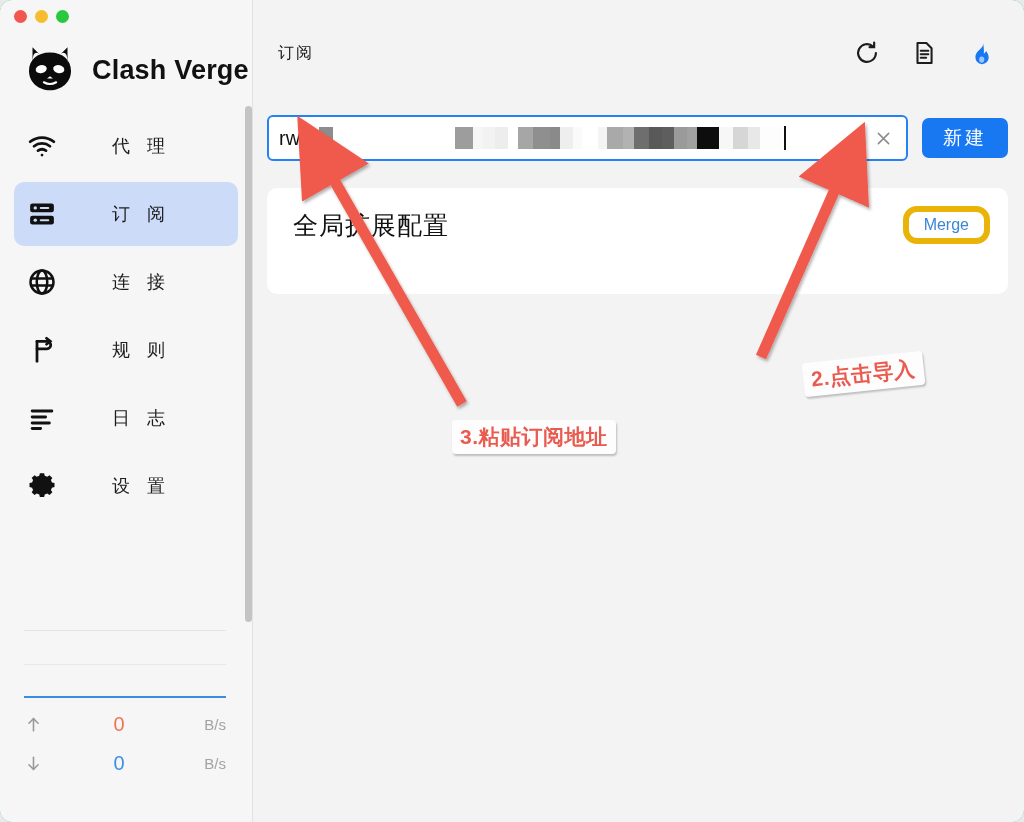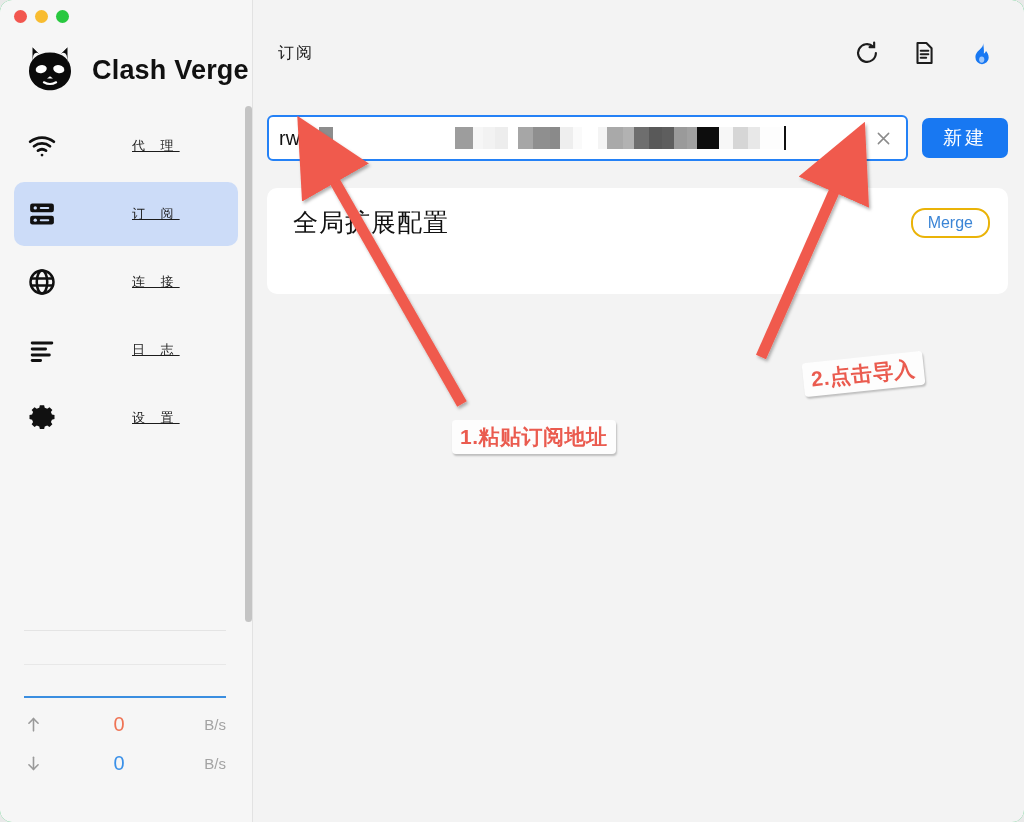--- a/index.html
+++ b/index.html
@@ -53,23 +53,22 @@
     margin: 4px 14px;
     border-radius: 10px;
     cursor: pointer;
   }
   .nav-item.active { background: #ccdcf8; }
   .nav-item .ic {
     width: 56px; display: flex; align-items: center; justify-content: center;
     color: #111;
   }
   .nav-item .lbl {
-    font-size: 13px; color: #1c1c1c; letter-spacing: 6px;
-    margin-left: 62px;
-    text-decoration: underline;
+    font-size: 18px; color: #1c1c1c; letter-spacing: 6px;
+    margin-left: 42px;
   }
 
   #sb-divider-1 {
     position: absolute; left: 24px; right: 26px; top: 630px;
     height: 1px; background: #e4e4e4;
   }
   #sb-divider-2 {
     position: absolute; left: 24px; right: 26px; top: 664px;
     height: 1px; background: #e8e8e8;
   }
@@ -191,21 +190,21 @@
     border-radius: 10px;
     padding: 18px 18px 0 26px;
     position: relative;
   }
   .card-top { display: flex; align-items: center; }
   .card-title {
     font-size: 25px; color: #111; letter-spacing: 1px;
   }
   .chip {
     margin-left: auto;
-    border: 2px solid #eab308;
+    border: 6px solid #eab308;
     color: #3b85d6;
     border-radius: 14px;
     font-size: 16px;
     padding: 4px 15px;
     background: #fff;
     white-space: nowrap;
   }
   .card-foot { margin-top: 14px; display: flex; align-items: center; }
   .mini-icon { color: #8c8c8c; display: block; }
 
@@ -288,20 +287,30 @@
         <span class="ic">
           <svg width="30" height="30" viewBox="0 0 24 24" fill="none" stroke="currentColor" stroke-width="2">
             <circle cx="12" cy="12" r="9.2"></circle>
               <ellipse cx="12" cy="12" rx="4.2" ry="9.2"></ellipse>
             <path d="M3 9.2h18M3 14.8h18"></path>
           </svg>
         </span>
         <span class="lbl">连 接</span>
       </div>
 
+      <div class="nav-item">
+        <span class="ic">
+          <svg width="30" height="30" viewBox="0 0 24 24" fill="none" stroke="currentColor" stroke-width="2.2" stroke-linecap="round">
+            <path d="M8 21V5"></path>
+              <path d="M8 5h8a3 3 0 0 1 0 6H8"></path>
+            <path d="M15.6 2.6 18.6 5l-3 2.4"></path>
+          </svg>
+        </span>
+        <span class="lbl">规 则</span>
+      </div>
 
       <div class="nav-item">
         <span class="ic">
           <svg width="30" height="30" viewBox="0 0 24 24" fill="currentColor">
             <rect x="3" y="5.2" width="18" height="2.3" rx="1.1"></rect>
             <rect x="3" y="10" width="13" height="2.3" rx="1.1"></rect>
             <rect x="3" y="14.8" width="16" height="2.3" rx="1.1"></rect>
             <rect x="3" y="19.2" width="9" height="2.3" rx="1.1"></rect>
           </svg>
         </span>
@@ -446,16 +455,16 @@
         <path d="M0,0 L7,3.5 L0,7 Z" fill="#f05a4d"></path>
       </marker>
       <filter id="sh" x="-30%" y="-30%" width="170%" height="170%">
         <feDropShadow dx="1.6" dy="2.4" stdDeviation="1.6" flood-color="#000" flood-opacity=".3"></feDropShadow>
       </filter>
     </defs>
     <path d="M462,404 L318,152" stroke="#f05a4d" stroke-width="11" fill="none" marker-end="url(#ah)" filter="url(#sh)"></path>
     <path d="M761,357 L848,160" stroke="#f05a4d" stroke-width="11" fill="none" marker-end="url(#ah)" filter="url(#sh)"></path>
   </svg>
 
-  <div class="anno-label" id="anno-1">1.粘贴订阅地址</div>
+  <div class="anno-label" id="anno-1">3.粘贴订阅地址</div>
   <div class="anno-label" id="anno-2">2.点击导入</div>
 
 </div>
 
 </body></html>

